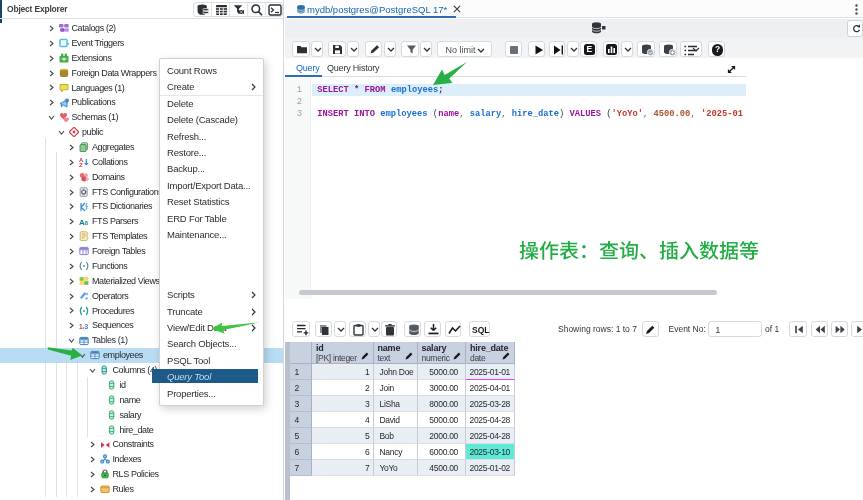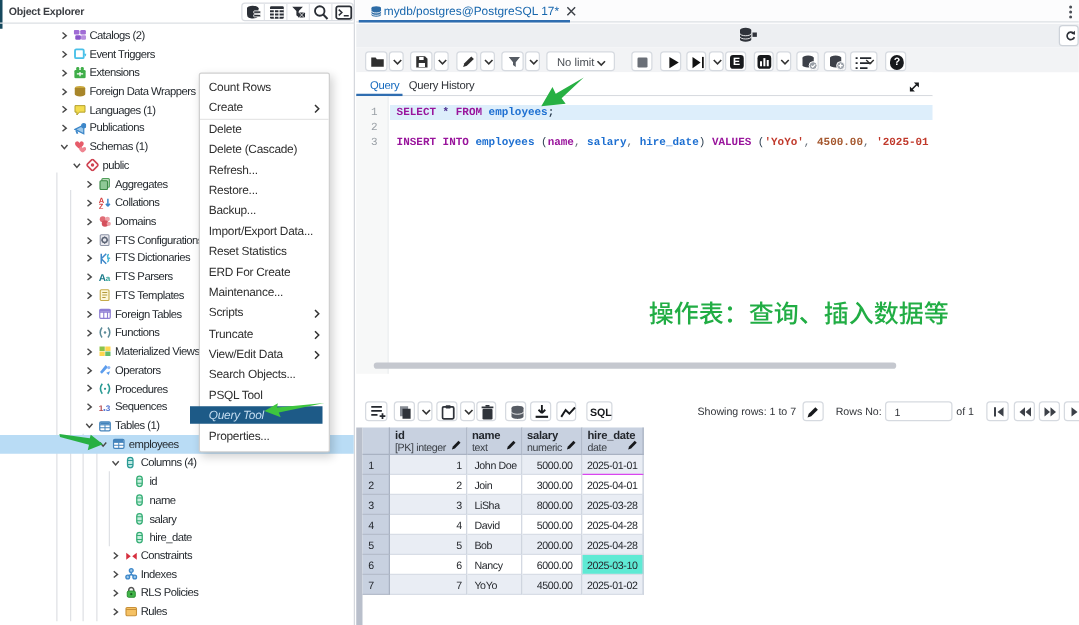--- a/index.html
+++ b/index.html
@@ -746,21 +746,21 @@
     </div>
 <div style="position:absolute;left:468.5px;top:320.5px;width:21.5px;height:16.5px;background:#fff;border:1px solid #d6dae0;border-radius:3px;">
       <span style="position:absolute;left:2.5px;top:3px;font-size:8.5px;font-weight:bold;color:#17191c">SQL</span>
     </div>
 <div style="position:absolute;left:558px;top:324.0px;font-size:8.5px;color:#303338">Showing rows: 1 to 7</div>
 <div style="position:absolute;left:641.5px;top:320.5px;width:17px;height:16.5px;background:#fff;border:1px solid #d6dae0;border-radius:3px;">
       <svg width="11" height="11" viewBox="0 0 11 11" style="position:absolute;left:2.5px;top:2.5px">
         <path d="M1 10l1-3 5.3-5.2 2 2L4 9z" fill="#17191c"></path>
       </svg>
     </div>
-<div style="position:absolute;left:668.5px;top:324.0px;font-size:8.5px;color:#303338">Rows No:</div>
+<div style="position:absolute;left:668.5px;top:324.0px;font-size:8.5px;color:#303338">Event No:</div>
 <div style="position:absolute;left:707.5px;top:320.5px;width:54.5px;height:16.5px;background:#fff;border:1px solid #d6dae0;border-radius:3px">
       <span style="position:absolute;left:7px;top:3px;font-size:8.5px;color:#303338">1</span>
     </div>
 <div style="position:absolute;left:765px;top:324.0px;font-size:8.5px;color:#303338">of 1</div>
 <div style="position:absolute;left:789px;top:320.5px;width:17.5px;height:16.5px;background:#fff;border:1px solid #d6dae0;border-radius:3px;">
       <svg width="10" height="9" viewBox="0 0 10 9" style="position:absolute;left:3.5px;top:3.8px">
         <g fill="#3c4047">
           <rect x="1.2" y="0.8" width="1.6" height="7.4"></rect>
           <path d="M8.8 0.8v7.4L4 4.5z"></path>
         </g>
@@ -956,23 +956,23 @@
           <path d="M1 1l3 3-3 3" fill="none" stroke="#333" stroke-width="1.2"></path>
         </svg>Create</div>
 <div style="height:1px;background:#e6e6e6;margin:-0.25px 0"></div>
 <div style="position:relative;z-index:0;height:16.4px;padding:2.5px 0 0 7.5px;font-size:9.5px;letter-spacing:-0.2px;white-space:nowrap;">Delete</div>
 <div style="position:relative;z-index:0;height:16.4px;padding:2.5px 0 0 7.5px;font-size:9.5px;letter-spacing:-0.2px;white-space:nowrap;">Delete (Cascade)</div>
 <div style="position:relative;z-index:0;height:16.4px;padding:2.5px 0 0 7.5px;font-size:9.5px;letter-spacing:-0.2px;white-space:nowrap;">Refresh...</div>
 <div style="position:relative;z-index:0;height:16.4px;padding:2.5px 0 0 7.5px;font-size:9.5px;letter-spacing:-0.2px;white-space:nowrap;">Restore...</div>
 <div style="position:relative;z-index:0;height:16.4px;padding:2.5px 0 0 7.5px;font-size:9.5px;letter-spacing:-0.2px;white-space:nowrap;">Backup...</div>
 <div style="position:relative;z-index:0;height:16.4px;padding:2.5px 0 0 7.5px;font-size:9.5px;letter-spacing:-0.2px;white-space:nowrap;">Import/Export Data...</div>
 <div style="position:relative;z-index:0;height:16.4px;padding:2.5px 0 0 7.5px;font-size:9.5px;letter-spacing:-0.2px;white-space:nowrap;">Reset Statistics</div>
-<div style="position:relative;z-index:0;height:16.4px;padding:2.5px 0 0 7.5px;font-size:9.5px;letter-spacing:-0.2px;white-space:nowrap;">ERD For Create</div>
+<div style="position:relative;z-index:0;height:16.4px;padding:2.5px 0 0 7.5px;font-size:9.5px;letter-spacing:-0.2px;white-space:nowrap;">ERD For Table</div>
 <div style="position:relative;z-index:0;height:16.4px;padding:2.5px 0 0 7.5px;font-size:9.5px;letter-spacing:-0.2px;white-space:nowrap;">Maintenance...</div>
-<div style="position:relative;z-index:0;height:16.4px;padding:2.5px 0 0 7.5px;font-size:9.5px;letter-spacing:-0.2px;white-space:nowrap;"><svg width="5" height="8" viewBox="0 0 5 8" style="position:absolute;right:7px;top:4.5px">
+<div style="position:relative;z-index:0;height:16.4px;padding:2.5px 0 0 7.5px;font-size:9.5px;letter-spacing:-0.2px;white-space:nowrap;margin-top:44px;"><svg width="5" height="8" viewBox="0 0 5 8" style="position:absolute;right:7px;top:4.5px">
           <path d="M1 1l3 3-3 3" fill="none" stroke="#333" stroke-width="1.2"></path>
         </svg>Scripts</div>
 <div style="position:relative;z-index:0;height:16.4px;padding:2.5px 0 0 7.5px;font-size:9.5px;letter-spacing:-0.2px;white-space:nowrap;"><svg width="5" height="8" viewBox="0 0 5 8" style="position:absolute;right:7px;top:4.5px">
           <path d="M1 1l3 3-3 3" fill="none" stroke="#333" stroke-width="1.2"></path>
         </svg>Truncate</div>
 <div style="position:relative;z-index:0;height:16.4px;padding:2.5px 0 0 7.5px;font-size:9.5px;letter-spacing:-0.2px;white-space:nowrap;"><svg width="5" height="8" viewBox="0 0 5 8" style="position:absolute;right:7px;top:4.5px">
           <path d="M1 1l3 3-3 3" fill="none" stroke="#333" stroke-width="1.2"></path>
         </svg>View/Edit Data</div>
 <div style="position:relative;z-index:0;height:16.4px;padding:2.5px 0 0 7.5px;font-size:9.5px;letter-spacing:-0.2px;white-space:nowrap;">Search Objects...</div>
 <div style="position:relative;z-index:0;height:16.4px;padding:2.5px 0 0 7.5px;font-size:9.5px;letter-spacing:-0.2px;white-space:nowrap;">PSQL Tool</div>

